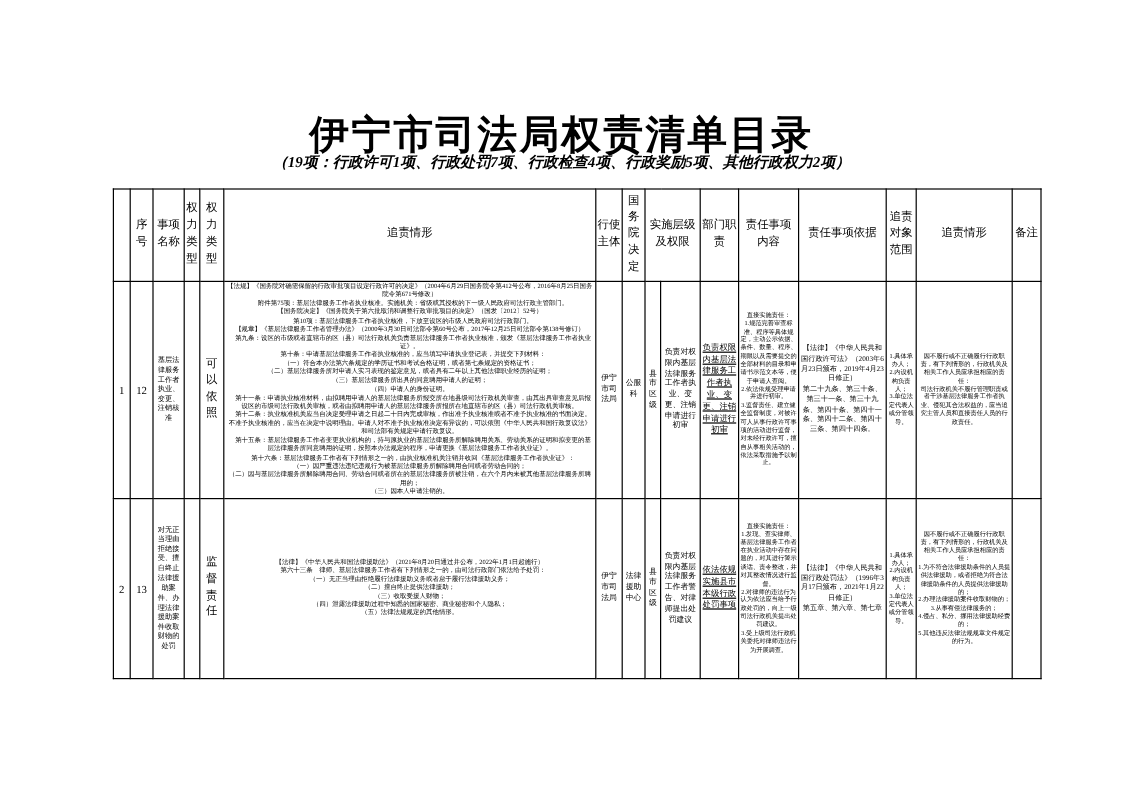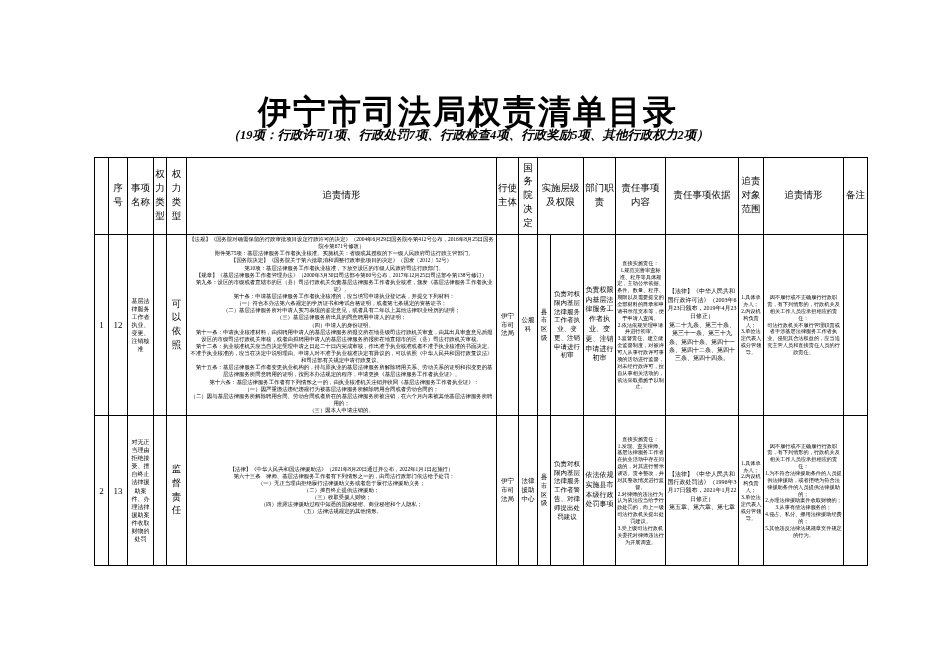--- a/index.html
+++ b/index.html
@@ -22,21 +22,21 @@
   }
   .doc-table th, .doc-table td {
     border:1px solid #000; padding:1px; vertical-align:middle;
     text-align:center; overflow:hidden; font-weight:normal;
     word-break:break-all;
   }
   .hdr { font-size:9.5px; line-height:1.45; padding:2px 3px; }
   .num { font-size:9px; }
   .vsm { font-size:6px; line-height:1.35; padding:1px 2px; }
   .mid { font-size:6.5px; line-height:1.35; padding:1px 2px; }
-  .duty { font-size:7px; line-height:1.4; padding:1px 2px; }
+  .duty { font-size:7px; line-height:1.4; padding:1px 2px;text-decoration:underline; }
   .legal {
     font-size:5.4px; line-height:1.32; text-align:left;
     white-space:pre-wrap; padding:2px 4px; vertical-align:middle;
   }
   .pre-c {
     font-size:6px; line-height:1.4; text-align:center;
     white-space:pre-wrap; padding:1px 2px;
   }
   .pre-l {
     font-size:5.2px; line-height:1.32; text-align:left;

